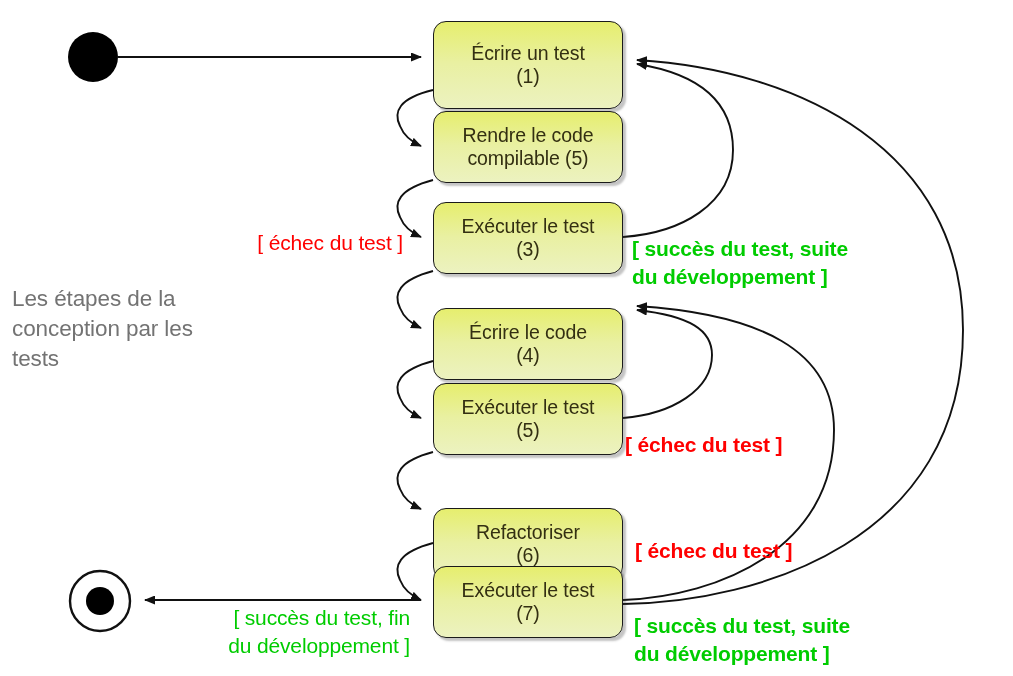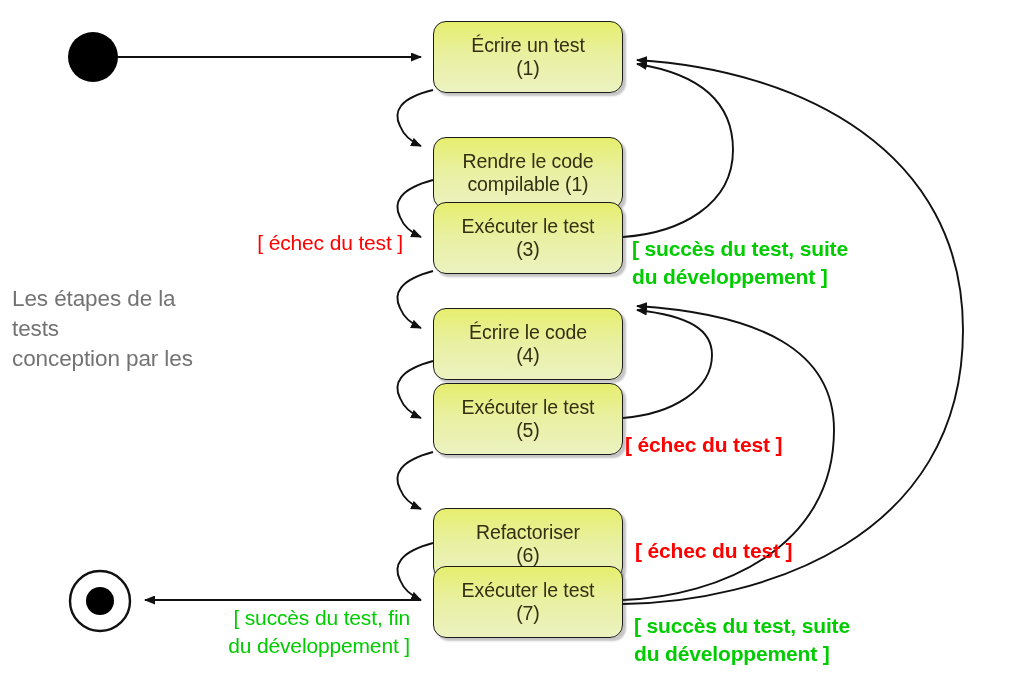--- a/index.html
+++ b/index.html
@@ -111,32 +111,32 @@
     <circle cx="93" cy="57" r="25" fill="#000000" stroke="none"></circle>
 
     <g>
       <circle cx="100" cy="601" r="30" fill="#ffffff" stroke="#111111" stroke-width="2.4"></circle>
       <circle cx="100" cy="601" r="14" fill="#000000" stroke="none"></circle>
     </g>
   </svg>
 
   <div class="title-block" style="left:12px; top:284px;">
     <span class="title-line">Les étapes de la</span>
+    <span class="title-line">conception par les</span>
     <span class="title-line">tests</span>
-    <span class="title-line">conception par les</span>
   </div>
 
-  <div class="state-box" style="left:433px; top:21px; width:190px; height:72px;text-align:right;">
+  <div class="state-box" style="left:433px; top:21px; width:190px; height:88px;text-align:right;">
     <span class="state-line">Écrire un test</span>
     <span class="state-line">(1)</span>
   </div>
 
-  <div class="state-box" style="left:433px; top:111px; width:190px; height:72px;margin-top:26px;">
+  <div class="state-box" style="left:433px; top:111px; width:190px; height:72px;">
     <span class="state-line">Rendre le code</span>
-    <span class="state-line">compilable (1)</span>
+    <span class="state-line">compilable (5)</span>
   </div>
 
   <div class="state-box" style="left:433px; top:202px; width:190px; height:72px;">
     <span class="state-line">Exécuter le test</span>
     <span class="state-line">(3)</span>
   </div>
 
   <div class="state-box" style="left:433px; top:292px; width:190px; height:72px;margin-top:16px;">
     <span class="state-line">Écrire le code</span>
     <span class="state-line">(4)</span>

